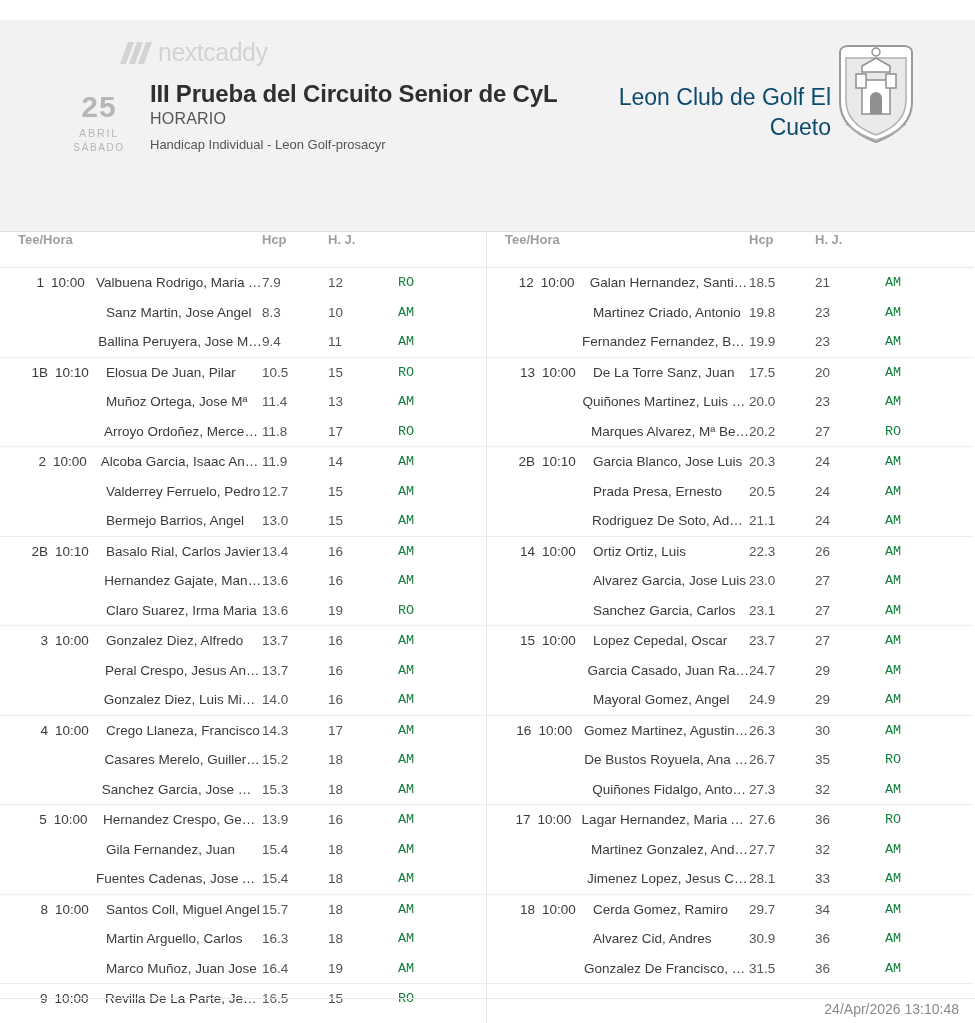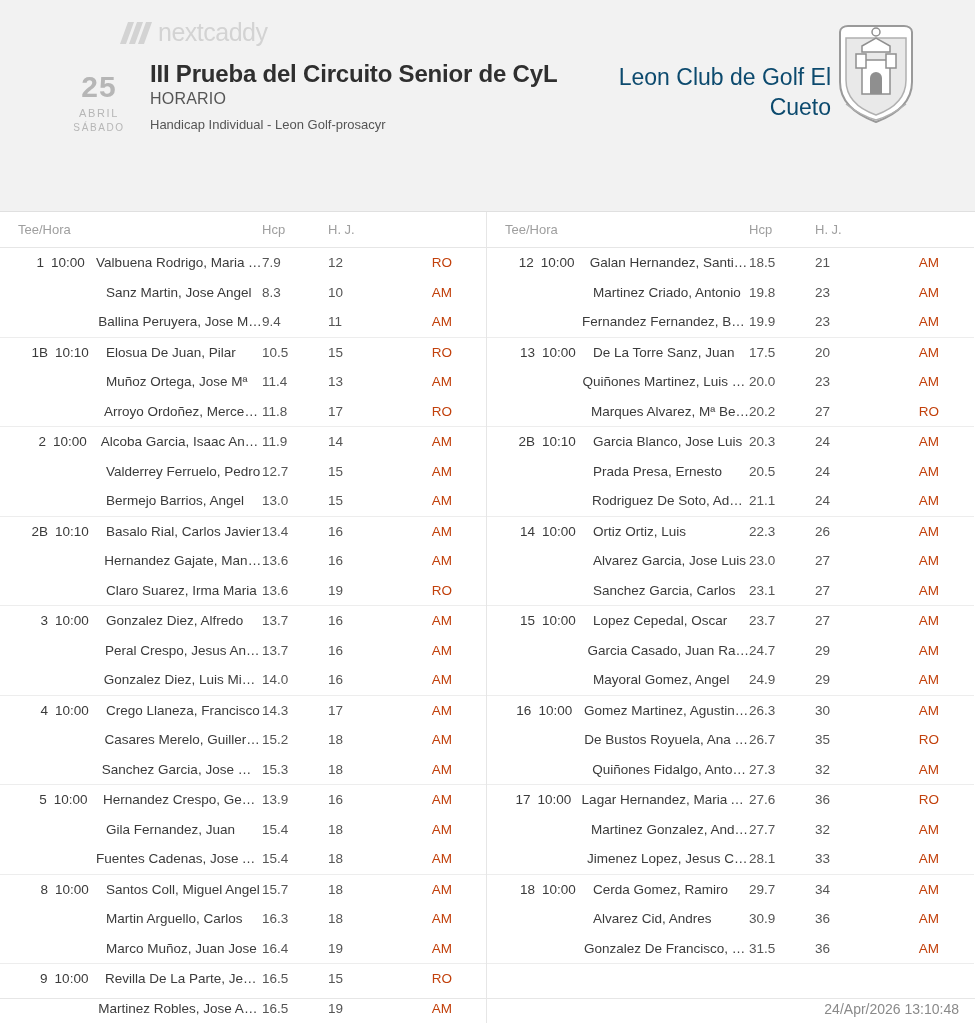--- a/index.html
+++ b/index.html
@@ -16,20 +16,21 @@
     overflow: hidden;
     background: #fff;
   }
 
   
   .header {
     position: relative;
     height: 212px;
     background: #f2f2f2;
     border-bottom: 1px solid #e0e0e0;
+    margin-top: 20px;
   }
   .brand {
     position: absolute;
     left: 124px; top: 18px;
     display: flex; align-items: center;
     gap: 8px;
     opacity: .35;
   }
   .brand-mark {
     width: 26px; height: 22px;
@@ -109,26 +110,26 @@
     width: 975px;
   }
   .col {
     width: 487px;
     padding: 0 0 0 0;
   }
   .col.left { border-right: 1px solid #e6e6e6; }
 
   .col-head {
     display: flex;
-    align-items: center;
     height: 36px;
     font-size: 13px;
     color: #9e9e9e;
     padding: 0 18px 0 18px;
     border-bottom: 1px solid #e6e6e6;
+    font-weight: bold;
   }
   .c-tee  { width: 244px; }
   .c-hcp  { width: 66px; text-align: left; }
   .c-hj   { width: 70px; text-align: left; }
   .c-am   { width: 54px; text-align: right; }
 
   .group { border-bottom: 1px solid #ededed; }
   .row {
     display: flex;
     align-items: center;
@@ -159,21 +160,21 @@
   }
   .player {
     padding-left: 6px;
     white-space: nowrap;
     overflow: hidden;
     text-overflow: ellipsis;
     max-width: 245px;
   }
   .hcp { width: 66px; color: #555; }
   .hj  { width: 70px; color: #555; }
-  .am  { width: 54px; text-align: right; color: #c2410c; }
+  .am  { width: 54px; color: #15803d; font-family: Liberation Mono, monospace; }
 
   
   .footer {
     position: absolute;
     right: 16px; bottom: 6px;
     font-size: 14px;
     color: #8a8a8a;
   }
   .footer-rule {
     position: absolute;

